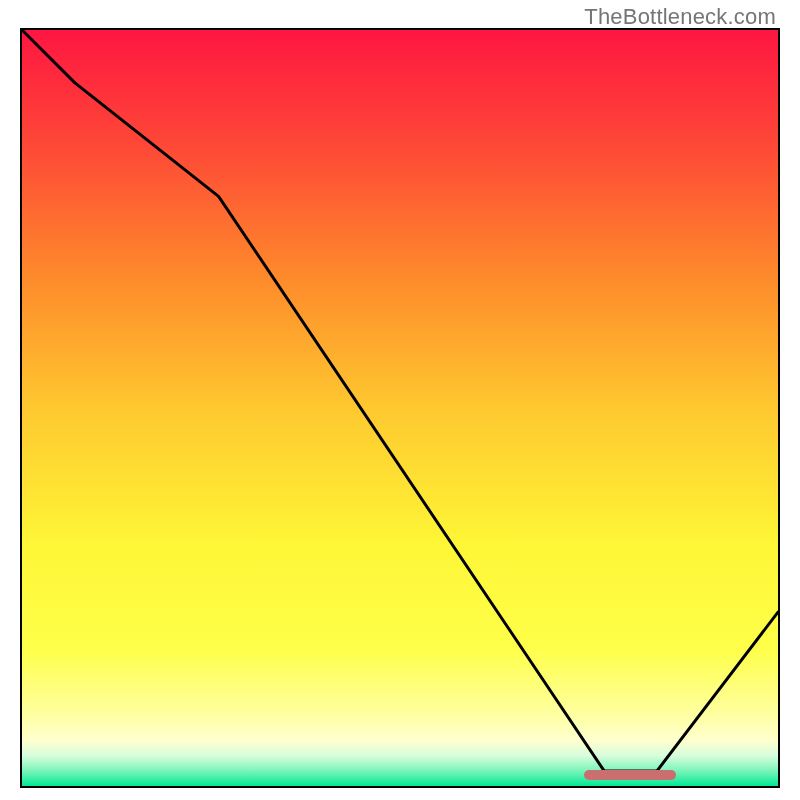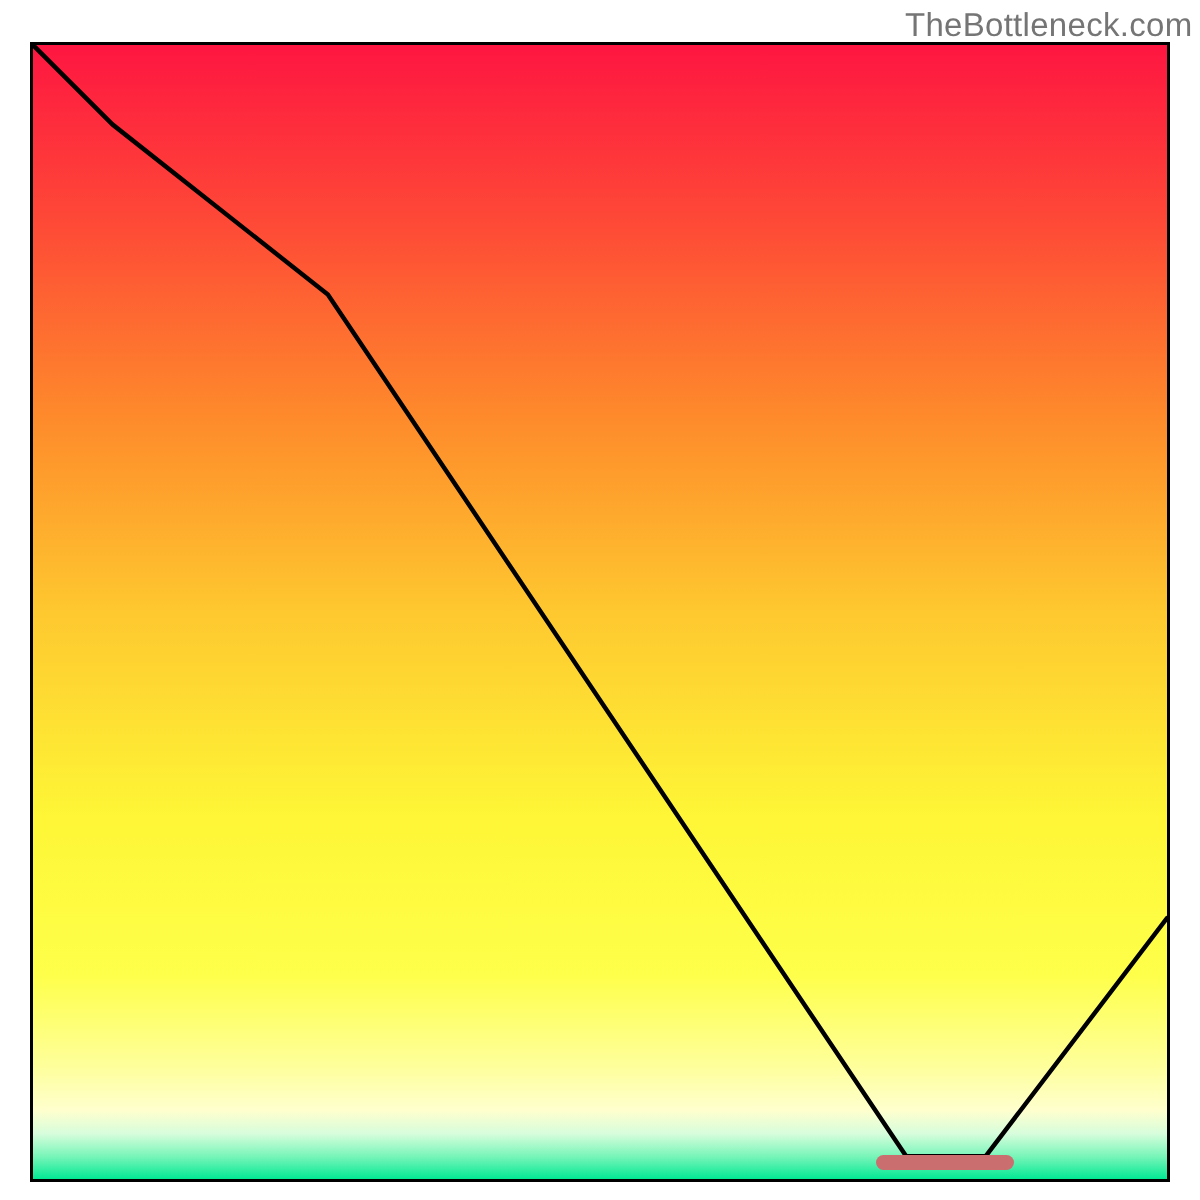--- a/index.html
+++ b/index.html
@@ -6,21 +6,21 @@
   html, body { width: 800px; height: 800px; overflow: hidden; background: #fff; }
   .stage {
     position: relative;
     width: 800px;
     height: 800px;
     background: #ffffff;
   }
   .attribution {
     position: absolute;
     top: 4px;
-    right: 5px;
+    right: 24px;
     font-family: Arial, Helvetica, sans-serif;
     font-size: 22px;
     color: #757575;
     letter-spacing: 0.2px;
     font-weight: 500;
   }
   .plot-box {
     position: absolute;
     left: 20px;
     top: 28px;

